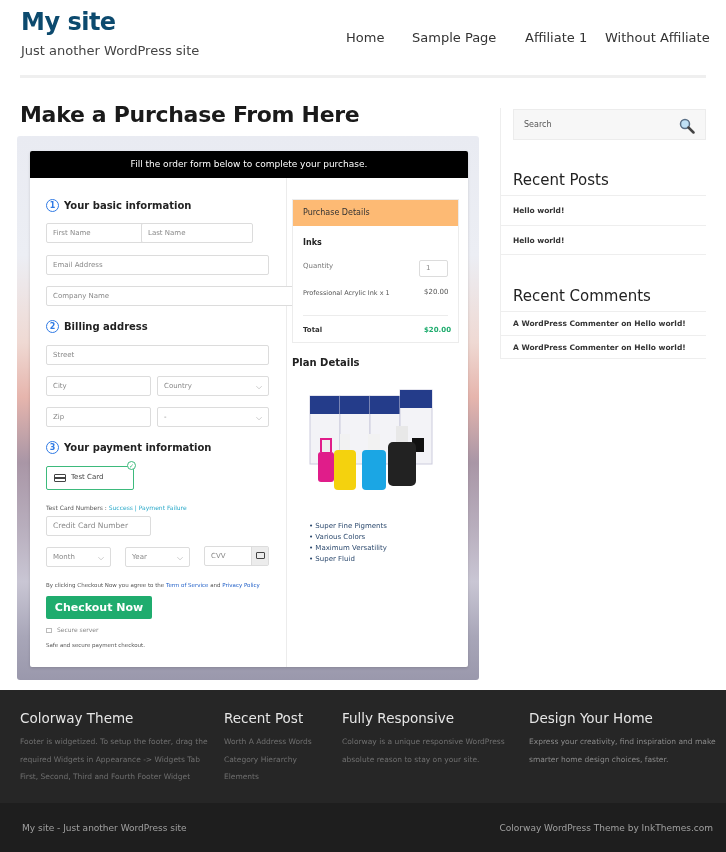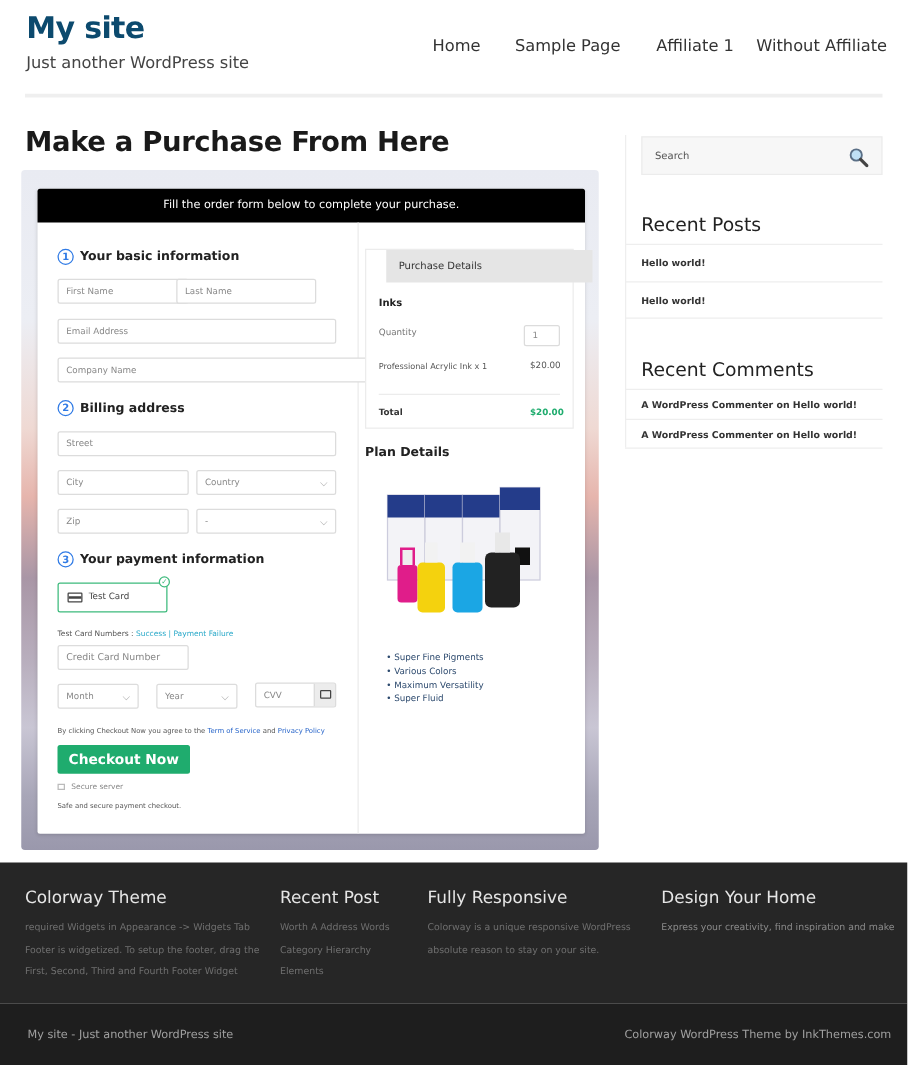--- a/index.html
+++ b/index.html
@@ -28,21 +28,21 @@
 .card-ico::after{content:"";position:absolute;left:0;right:0;top:2px;height:1.5px;background:#444}
 .check{left:80px;top:-6px;width:9px;height:9px;border-radius:50%;background:#fff;border:1.3px solid #3dba7c;color:#3dba7c;font-size:6px;line-height:7px;text-align:center}
 .small{font-size:6px;color:#555}
 .link{color:#2aa9c9}
 .blue{color:#2563c9}
 .checkout{left:46px;top:596px;width:106px;height:23px;background:#1fac6e;color:#fff;font-size:11px;font-weight:bold;text-align:center;line-height:23px;border-radius:2px}
 .cvv-btn{right:0;top:0;width:17px;height:18px;background:#ececec;border-left:1px solid #dcdcdc}
 .cvv-btn span{position:absolute;left:4px;top:5px;width:9px;height:7px;border:1.2px solid #444;border-radius:1px}
 
 .pd{left:292px;top:199px;width:167px;height:144px;border:1px solid #ececec;background:#fff}
-.pd-head{left:16px;top:0;width:165px;height:26px;background:#e5e5e5;font-size:8px;color:#333;line-height:26px;padding-left:10px}
+.pd-head{left:0;top:0;width:165px;height:26px;background:#fdba74;font-size:8px;color:#333;line-height:26px;padding-left:10px}
 .plan-title{left:292px;top:357px;font-size:10px;font-weight:bold;color:#222}
 .bullets{left:309px;top:521px;font-size:7px;font-weight:normal;color:#2d4a6e;line-height:11px}
 
 .side-rule{left:500px;top:108px;width:1px;height:250px;background:#eee}
 .search{left:513px;top:109px;width:193px;height:31px;background:#f7f7f7;border:1px solid #ececec;font-size:8px;color:#555;line-height:30px;padding-left:10px}
 .side-h{left:513px;font-size:15px;color:#222}
 .side-item{left:500px;width:206px;border-top:1px solid #eee;font-size:7.5px;color:#333;font-weight:bold;padding-left:13px}
 
 .footer{left:0;top:690px;width:726px;height:113px;background:#262626}
 .foot-h{top:710px;font-size:13.5px;color:#e6e6e6}
@@ -170,34 +170,35 @@
 <div class="abs side-h" style="top:171px">Recent Posts</div>
 <div class="abs side-item" style="top:195px;height:30px;line-height:30px">Hello world!</div>
 <div class="abs side-item" style="top:225px;height:30px;line-height:30px;border-bottom:1px solid #eee">Hello world!</div>
 <div class="abs side-h" style="top:287px">Recent Comments</div>
 <div class="abs side-item" style="top:311px;height:24px;line-height:24px">A WordPress Commenter on Hello world!</div>
 <div class="abs side-item" style="top:335px;height:24px;line-height:24px;border-bottom:1px solid #eee">A WordPress Commenter on Hello world!</div>
 
 <div class="abs footer"></div>
 <div class="abs foot-h" style="left:20px">Colorway Theme</div>
 <div class="abs foot-p" style="left:20px">
+  <div>Footer is widgetized. To setup the footer, drag the</div>
   <div>required Widgets in Appearance -&gt; Widgets Tab</div>
-  <div>Footer is widgetized. To setup the footer, drag the</div>
   <div>First, Second, Third and Fourth Footer Widget</div>
 </div>
 <div class="abs foot-h" style="left:224px">Recent Post</div>
 <div class="abs foot-p" style="left:224px">
   <div>Worth A Address Words</div>
   <div>Category Hierarchy</div>
   <div>Elements</div>
 </div>
 <div class="abs foot-h" style="left:342px">Fully Responsive</div>
 <div class="abs foot-p" style="left:342px">
   <div>Colorway is a unique responsive WordPress</div>
   <div>absolute reason to stay on your site.</div>
 </div>
 <div class="abs foot-h" style="left:529px">Design Your Home</div>
 <div class="abs foot-p" style="left:529px;color:#8a8a8a">
   <div>Express your creativity, find inspiration and make</div>
+  <div>smarter home design choices, faster.</div>
 </div>
 <div class="abs bottom"></div>
 <div class="abs bottom-t" style="left:22px">My site - Just another WordPress site</div>
 <div class="abs bottom-t" style="right:13px">Colorway WordPress Theme by InkThemes.com</div>
 
 </body></html>

